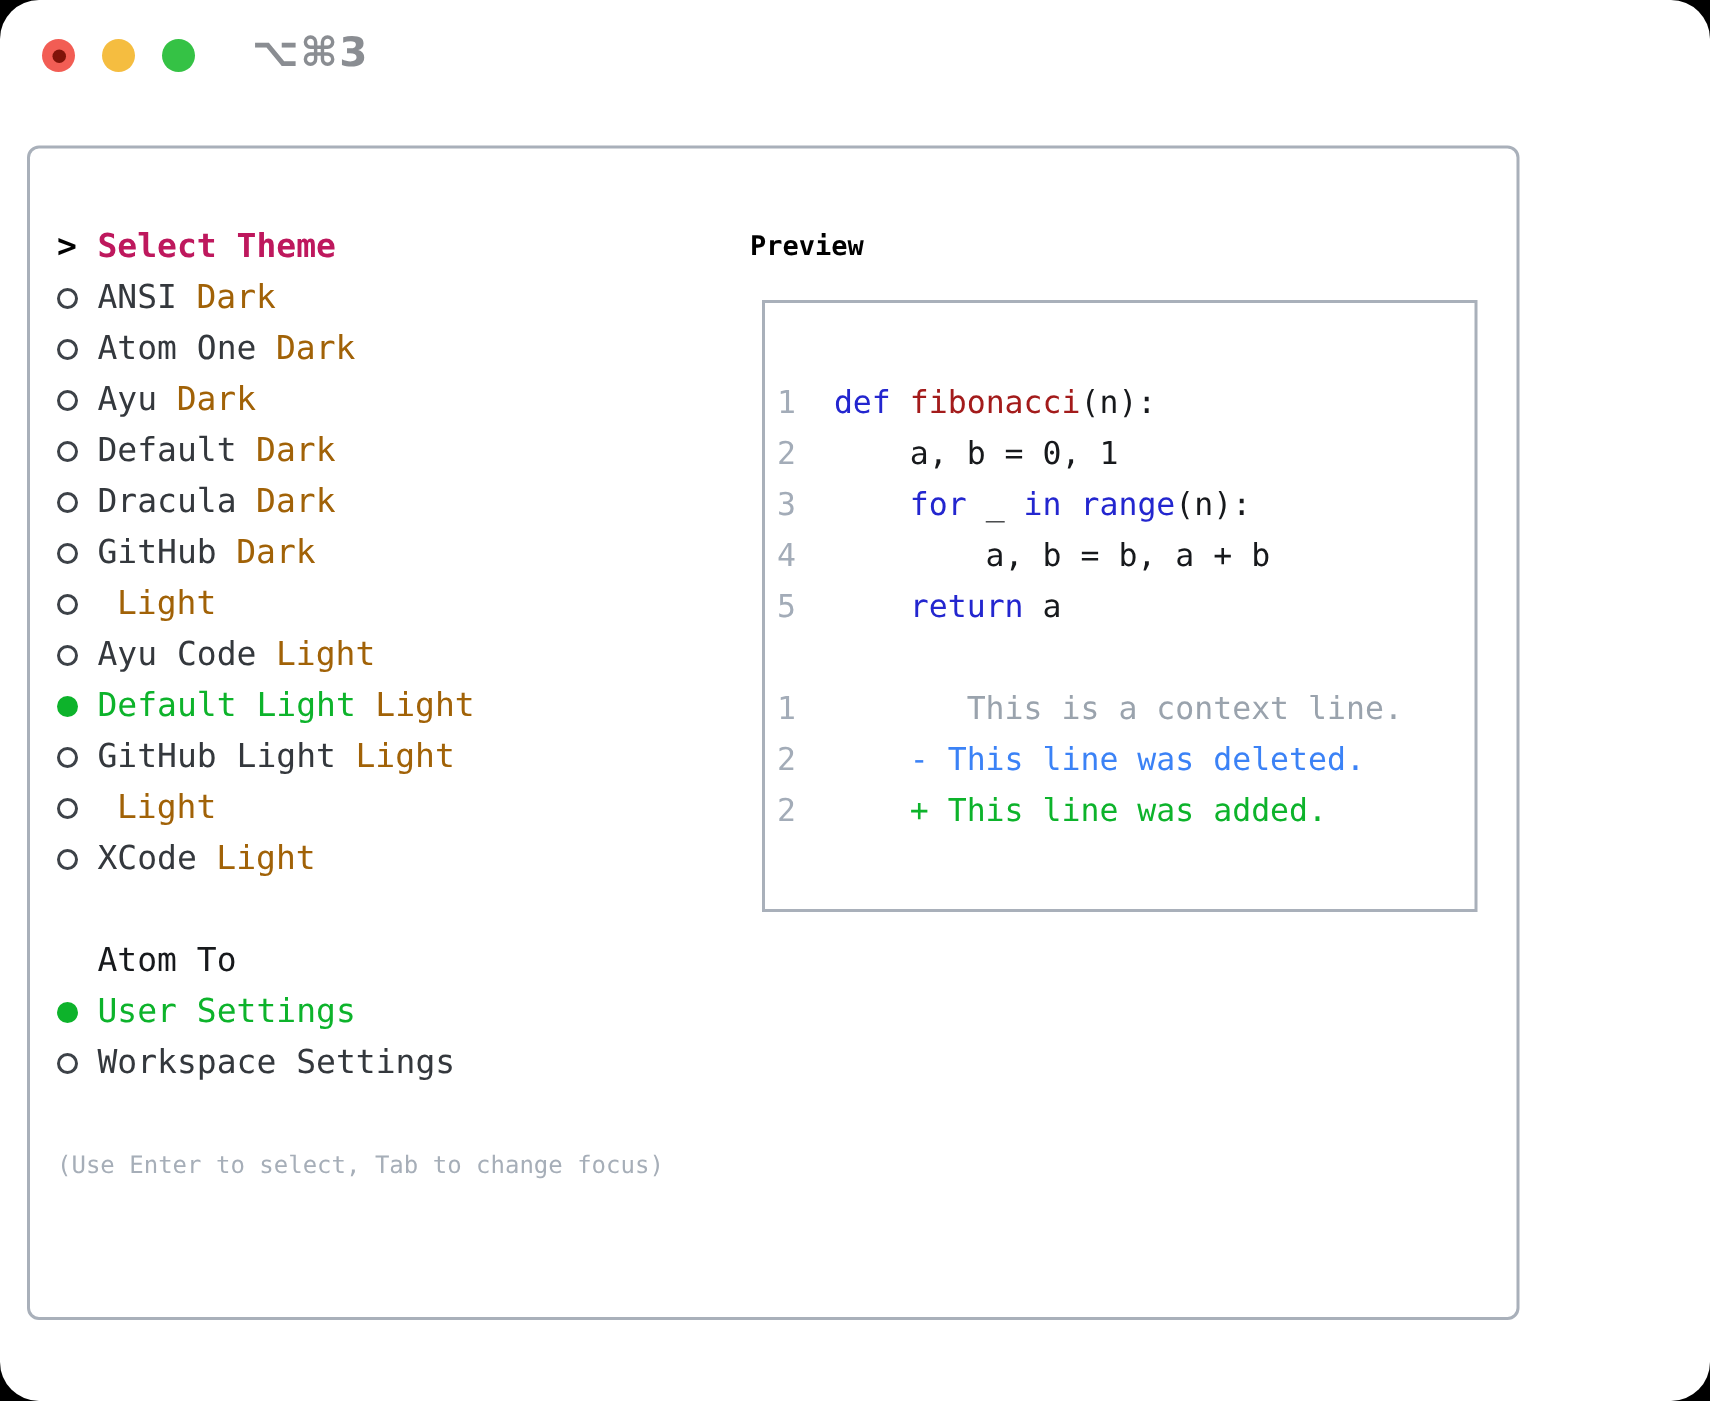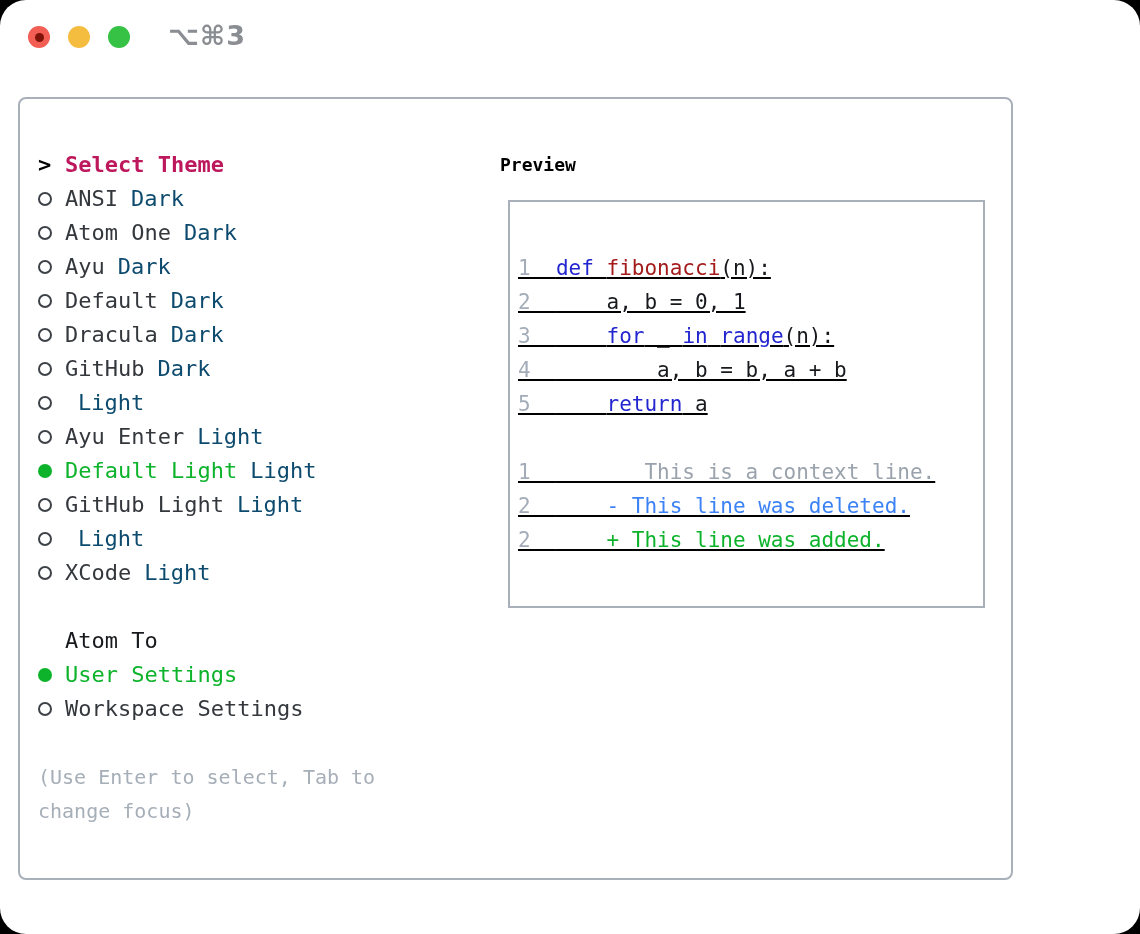--- a/index.html
+++ b/index.html
@@ -42,42 +42,42 @@
     font-size:22px;line-height:34px;color:#34383d;
   }
   .row{display:flex;align-items:center;height:34px;}
   .marker{width:27px;display:flex;align-items:center;}
   .cursor{font-weight:bold;color:#000;}
   .ring{width:14px;height:14px;border:2.5px solid #3d4248;border-radius:50%;box-sizing:border-box;}
   .dot{width:14px;height:14px;border-radius:50%;background:#0db32b;}
   .section-title{font-weight:bold;color:#be185d;}
   .section-title.plain-weight{font-weight:normal;color:#17191c;}
   .item-label{color:#34383d;}
-  .item-tag{color:#0c4a6e;margin-left:13px;}
+  .item-tag{color:#a16207;margin-left:13px;}
   .selected .item-label{color:#0db32b;}
   .selected .opt-label{color:#0db32b;}
   .spacer{height:34px;}
   .help{
     width:408px;margin-top:34px;color:#a6aeb8;
-    font-size:20px;line-height:34px;
+    font-size:16px;line-height:34px;
   }
   
   .preview-title{
     position:absolute;left:480px;top:49px;height:34px;line-height:34px;
     font-weight:bold;font-size:18px;color:#000;
   }
   .preview-box{
     position:absolute;left:488px;top:101px;width:477px;height:408px;
     border:2px solid #a9b0ba;box-sizing:border-box;background:#fff;
   }
   .code{
     position:absolute;left:8px;top:49px;
     font-size:21px;line-height:34px;white-space:pre;
   }
-  .code-line{height:34px;text-decoration:underline;}
+  .code-line{height:34px;}
   .seg-num{color:#a3acb8;}
   .seg-kw{color:#2326cf;}
   .seg-fn{color:#a31b1b;}
   .seg-plain{color:#17191c;}
   .seg-ctx{color:#9aa3ad;text-align:center;}
   .seg-del{color:#3b82f6;}
   .seg-add{color:#0db32b;}
 </style>
 </head>
 <body>
@@ -149,21 +149,21 @@
           <div class="row">
             <span class="marker">
               <span class="ring"></span>
             </span>
             <span class="item-tag">Light</span>
           </div>
           <div class="row">
             <span class="marker">
               <span class="ring"></span>
             </span>
-            <span class="item-label">Ayu Enter</span>
+            <span class="item-label">Ayu Code</span>
             <span class="item-tag">Light</span>
           </div>
           <div class="row selected">
             <span class="marker">
               <span class="dot"></span>
             </span>
             <span class="item-label">Default Light</span>
             <span class="item-tag">Light</span>
           </div>
           <div class="row">

